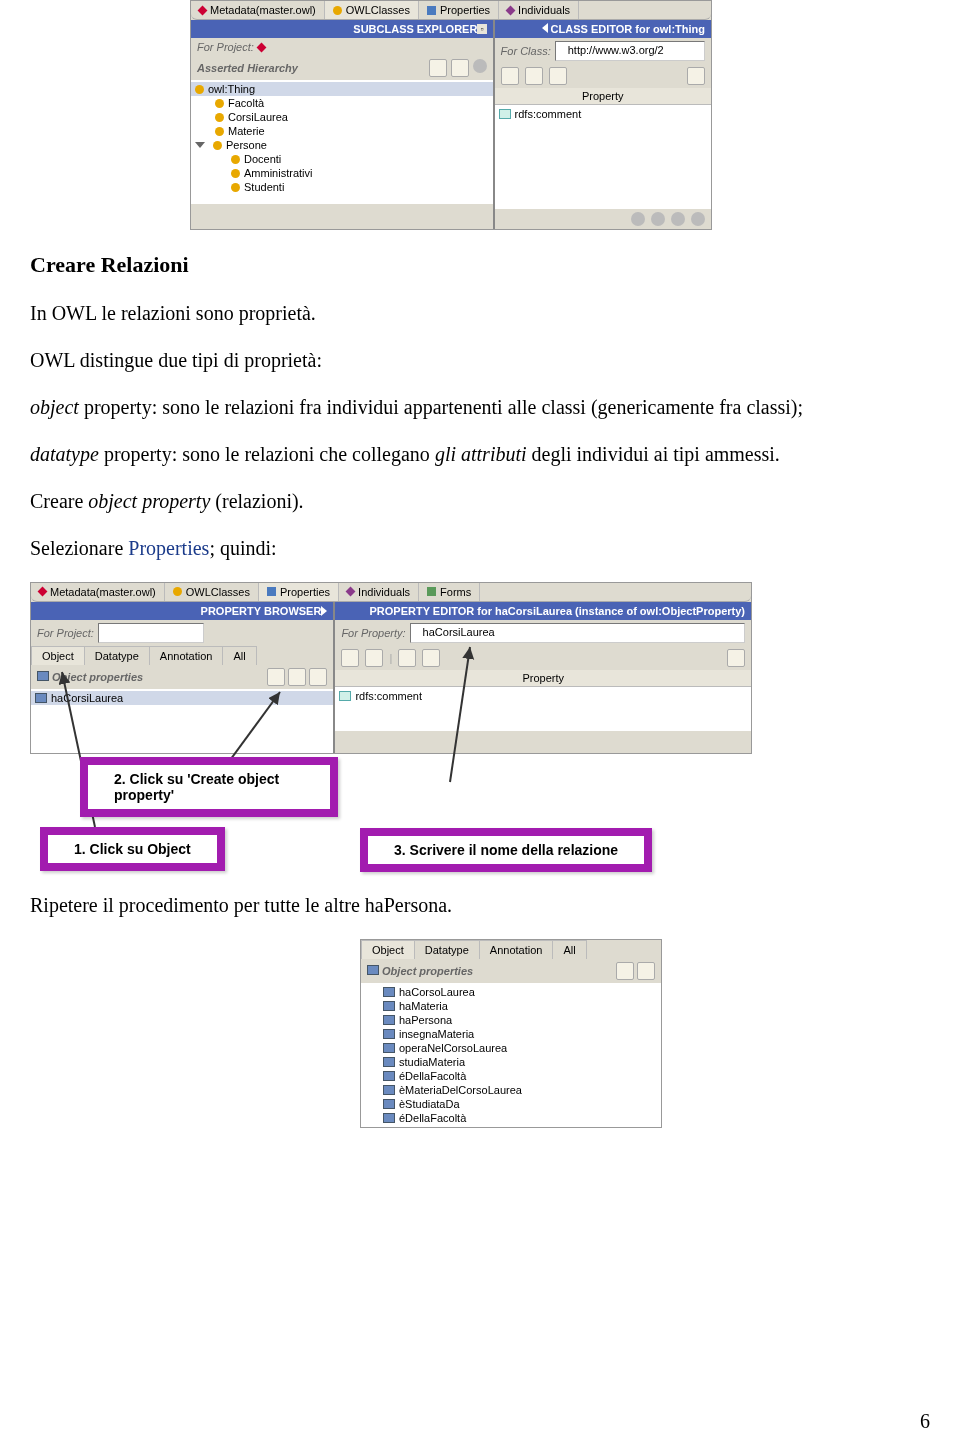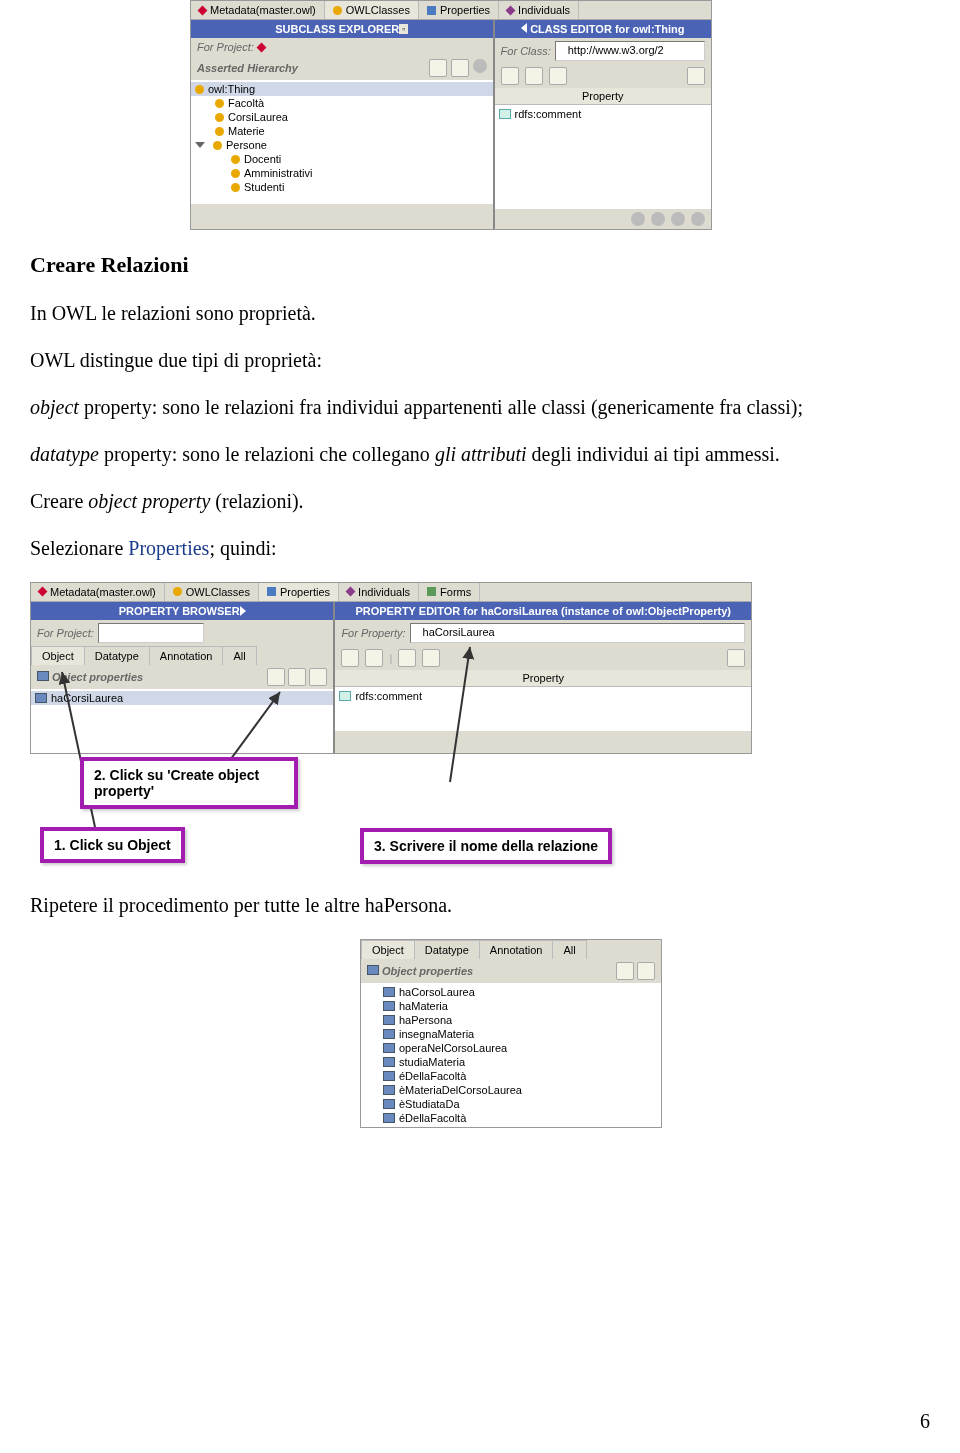--- a/index.html
+++ b/index.html
@@ -18,20 +18,21 @@
   .panel {
     background: #dedbd0;
     border: 1px solid #999;
     font-family: Arial, sans-serif;
     font-size: 11px;
   }
   .tabrow {
     display: flex;
     background: #dedbd0;
     border-bottom: 1px solid #aaa;
+    border-radius: 6px;
   }
   .tab {
     padding: 3px 8px;
     display: flex;
     align-items: center;
     gap: 4px;
     border-right: 1px solid #bbb;
     white-space: nowrap;
   }
   .tab.sel { background: #e8e5da; }
@@ -43,21 +44,21 @@
   .cir-y { background: #e8a800; border-radius: 50%; }
   .sq-b { background: #4a7abf; }
   .dia-p { background: #8a3a8a; transform: rotate(45deg); width: 7px; height: 7px; }
   .sq-g { background: #5a9a5a; }
   .hdr {
     background: #4a63b5;
     color: #fff;
     font-weight: bold;
     padding: 3px 6px;
     display: flex;
-    justify-content: center;
+    justify-content: flex-end;
     align-items: center;
   }
   .subhdr {
     padding: 3px 6px;
     display: flex;
     align-items: center;
     gap: 4px;
     background: #dedbd0;
   }
   .gray { color: #666; font-style: italic; }
@@ -108,22 +109,22 @@
   .h2 {
     font-size: 22px;
     font-weight: bold;
     margin: 20px 0 14px 0;
   }
   .italic { font-style: italic; }
   .bluetext { color: #1a3a8a; }
   .callout {
     position: absolute;
     background: #fff;
-    border: 4px solid #a21caf;
-    padding: 6px 10px;
+    border: 8px solid #a21caf;
+    padding: 6px 26px;
     font-family: Arial, sans-serif;
     font-size: 14px;
     font-weight: bold;
     box-shadow: 2px 2px 3px rgba(0,0,0,0.2);
   }
   .arrow {
     position: absolute;
     pointer-events: none;
   }
   .pagenum {

